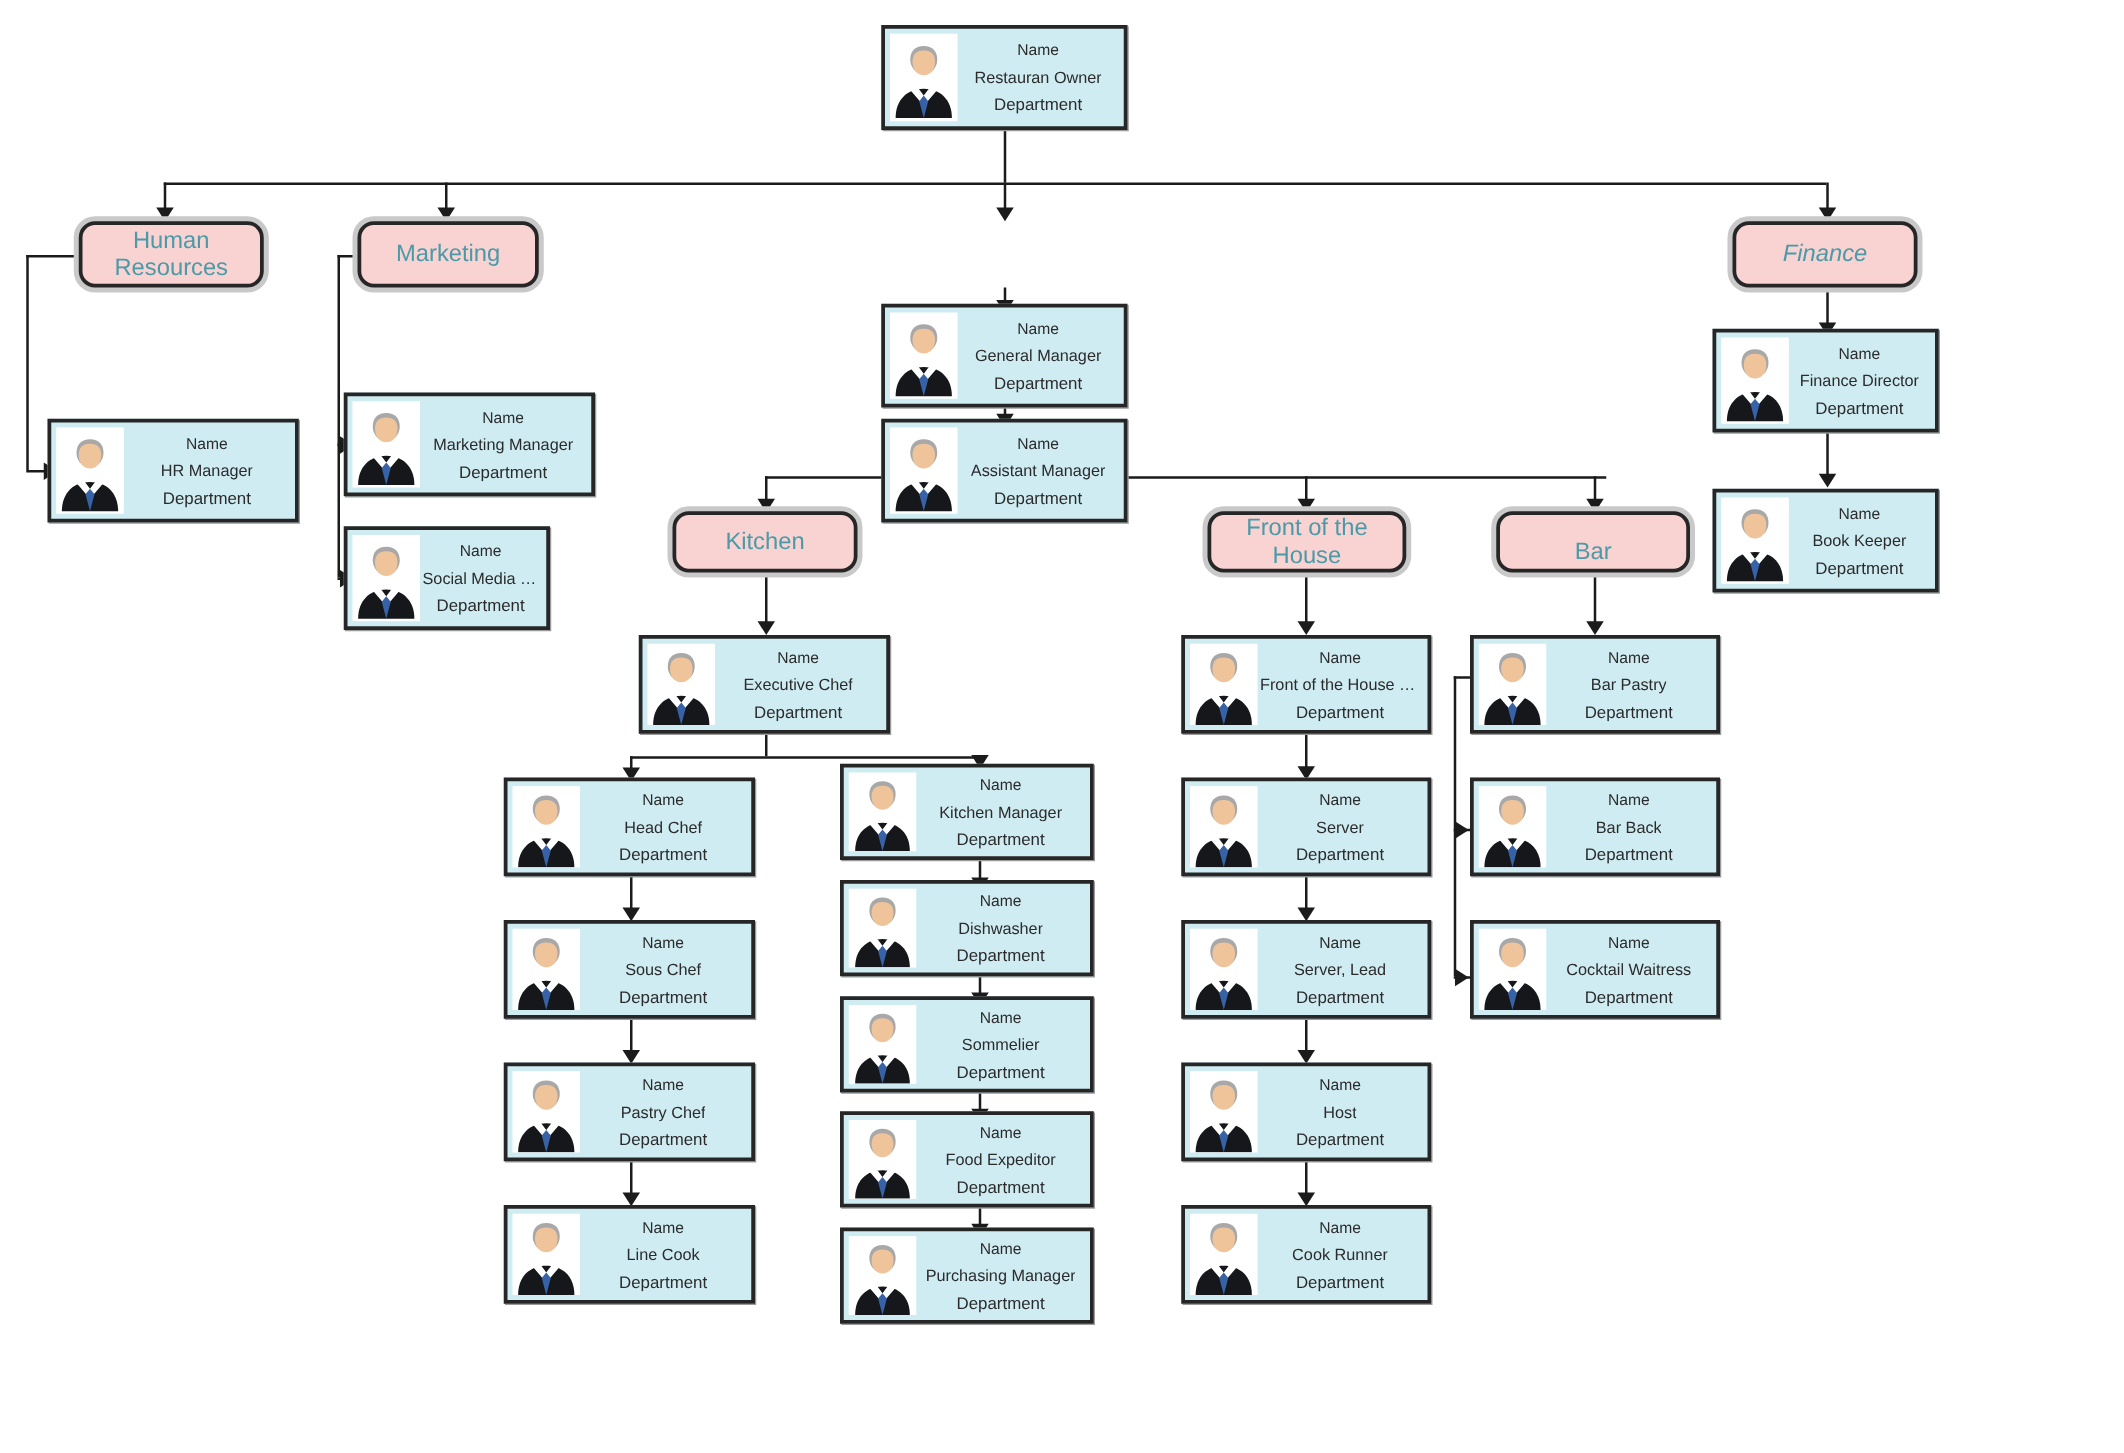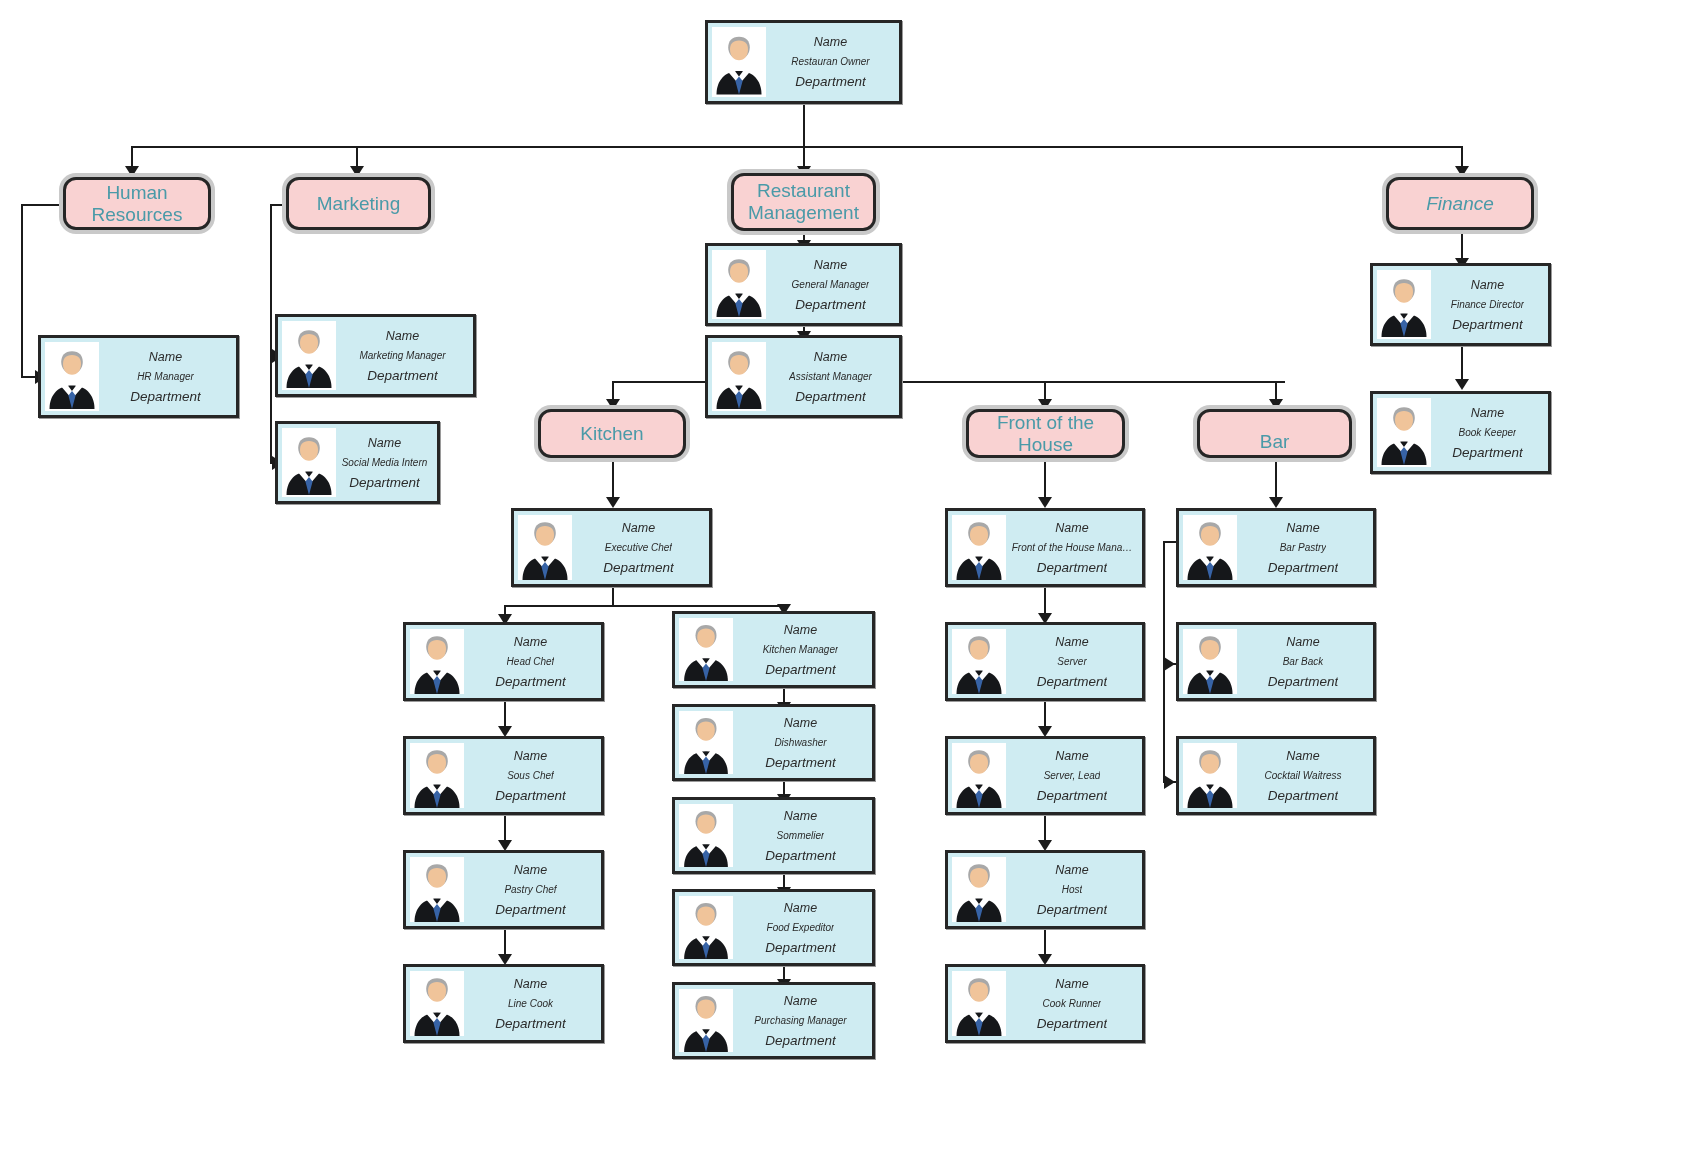--- a/index.html
+++ b/index.html
@@ -66,21 +66,20 @@
 
   
   .card {
     position: absolute;
     box-sizing: border-box;
     background: #cfecf2;
     border: 3px solid #262626;
     display: flex;
     align-items: stretch;
     box-shadow: 1px 1px 0 0 #9a9a9a;
-    font-style: italic;
   }
   .card .photo {
     width: 54px;
     flex: 0 0 54px;
     background: #ffffff;
     position: relative;
     margin: 4px 0 4px 4px;
     overflow: hidden;
   }
   .card .photo svg { display: block; width: 100%; height: 100%; }
@@ -97,21 +96,21 @@
   .card .meta > span {
     display: block;
     text-align: center;
     color: #2b2b2b;
     white-space: nowrap;
     overflow: hidden;
     text-overflow: ellipsis;
     max-width: 100%;
   }
   .card .nm    { font-size: 12.5px; }
-  .card .title { font-size: 10px; }
+  .card .title { font-size: 13px; }
   .card .dep   { font-size: 13.5px; }
 </style>
 </head>
 <body>
 
 <div id="canvas">
 
   <div class="ln v" style="left:803px; top:104px; height:42px;"></div>
 
   <div class="ln h" style="left:131px; top:146px; width:1330px;"></div>
@@ -205,24 +204,20 @@
   <div class="arrow right" style="left:1164px; top:775px;"></div>
 
   <div class="dept" style="left:63px; top:177px; width:148px; height:53px;">
     <span class="dept-label">Human Resources</span>
   </div>
 
   <div class="dept" style="left:286px; top:177px; width:145px; height:53px;">
     <span class="dept-label">Marketing</span>
   </div>
 
-  <div class="dept" style="left:731px; top:173px; width:145px; height:58px;">
-    <span class="dept-label">Restaurant
-Management</span>
-  </div>
 
   <div class="dept" style="left:1386px; top:177px; width:148px; height:53px;font-style:italic;">
     <span class="dept-label">Finance</span>
   </div>
 
   <div class="dept" style="left:538px; top:409px; width:148px; height:49px;">
     <span class="dept-label">Kitchen</span>
   </div>
 
   <div class="dept" style="left:966px; top:409px; width:159px; height:49px;">

